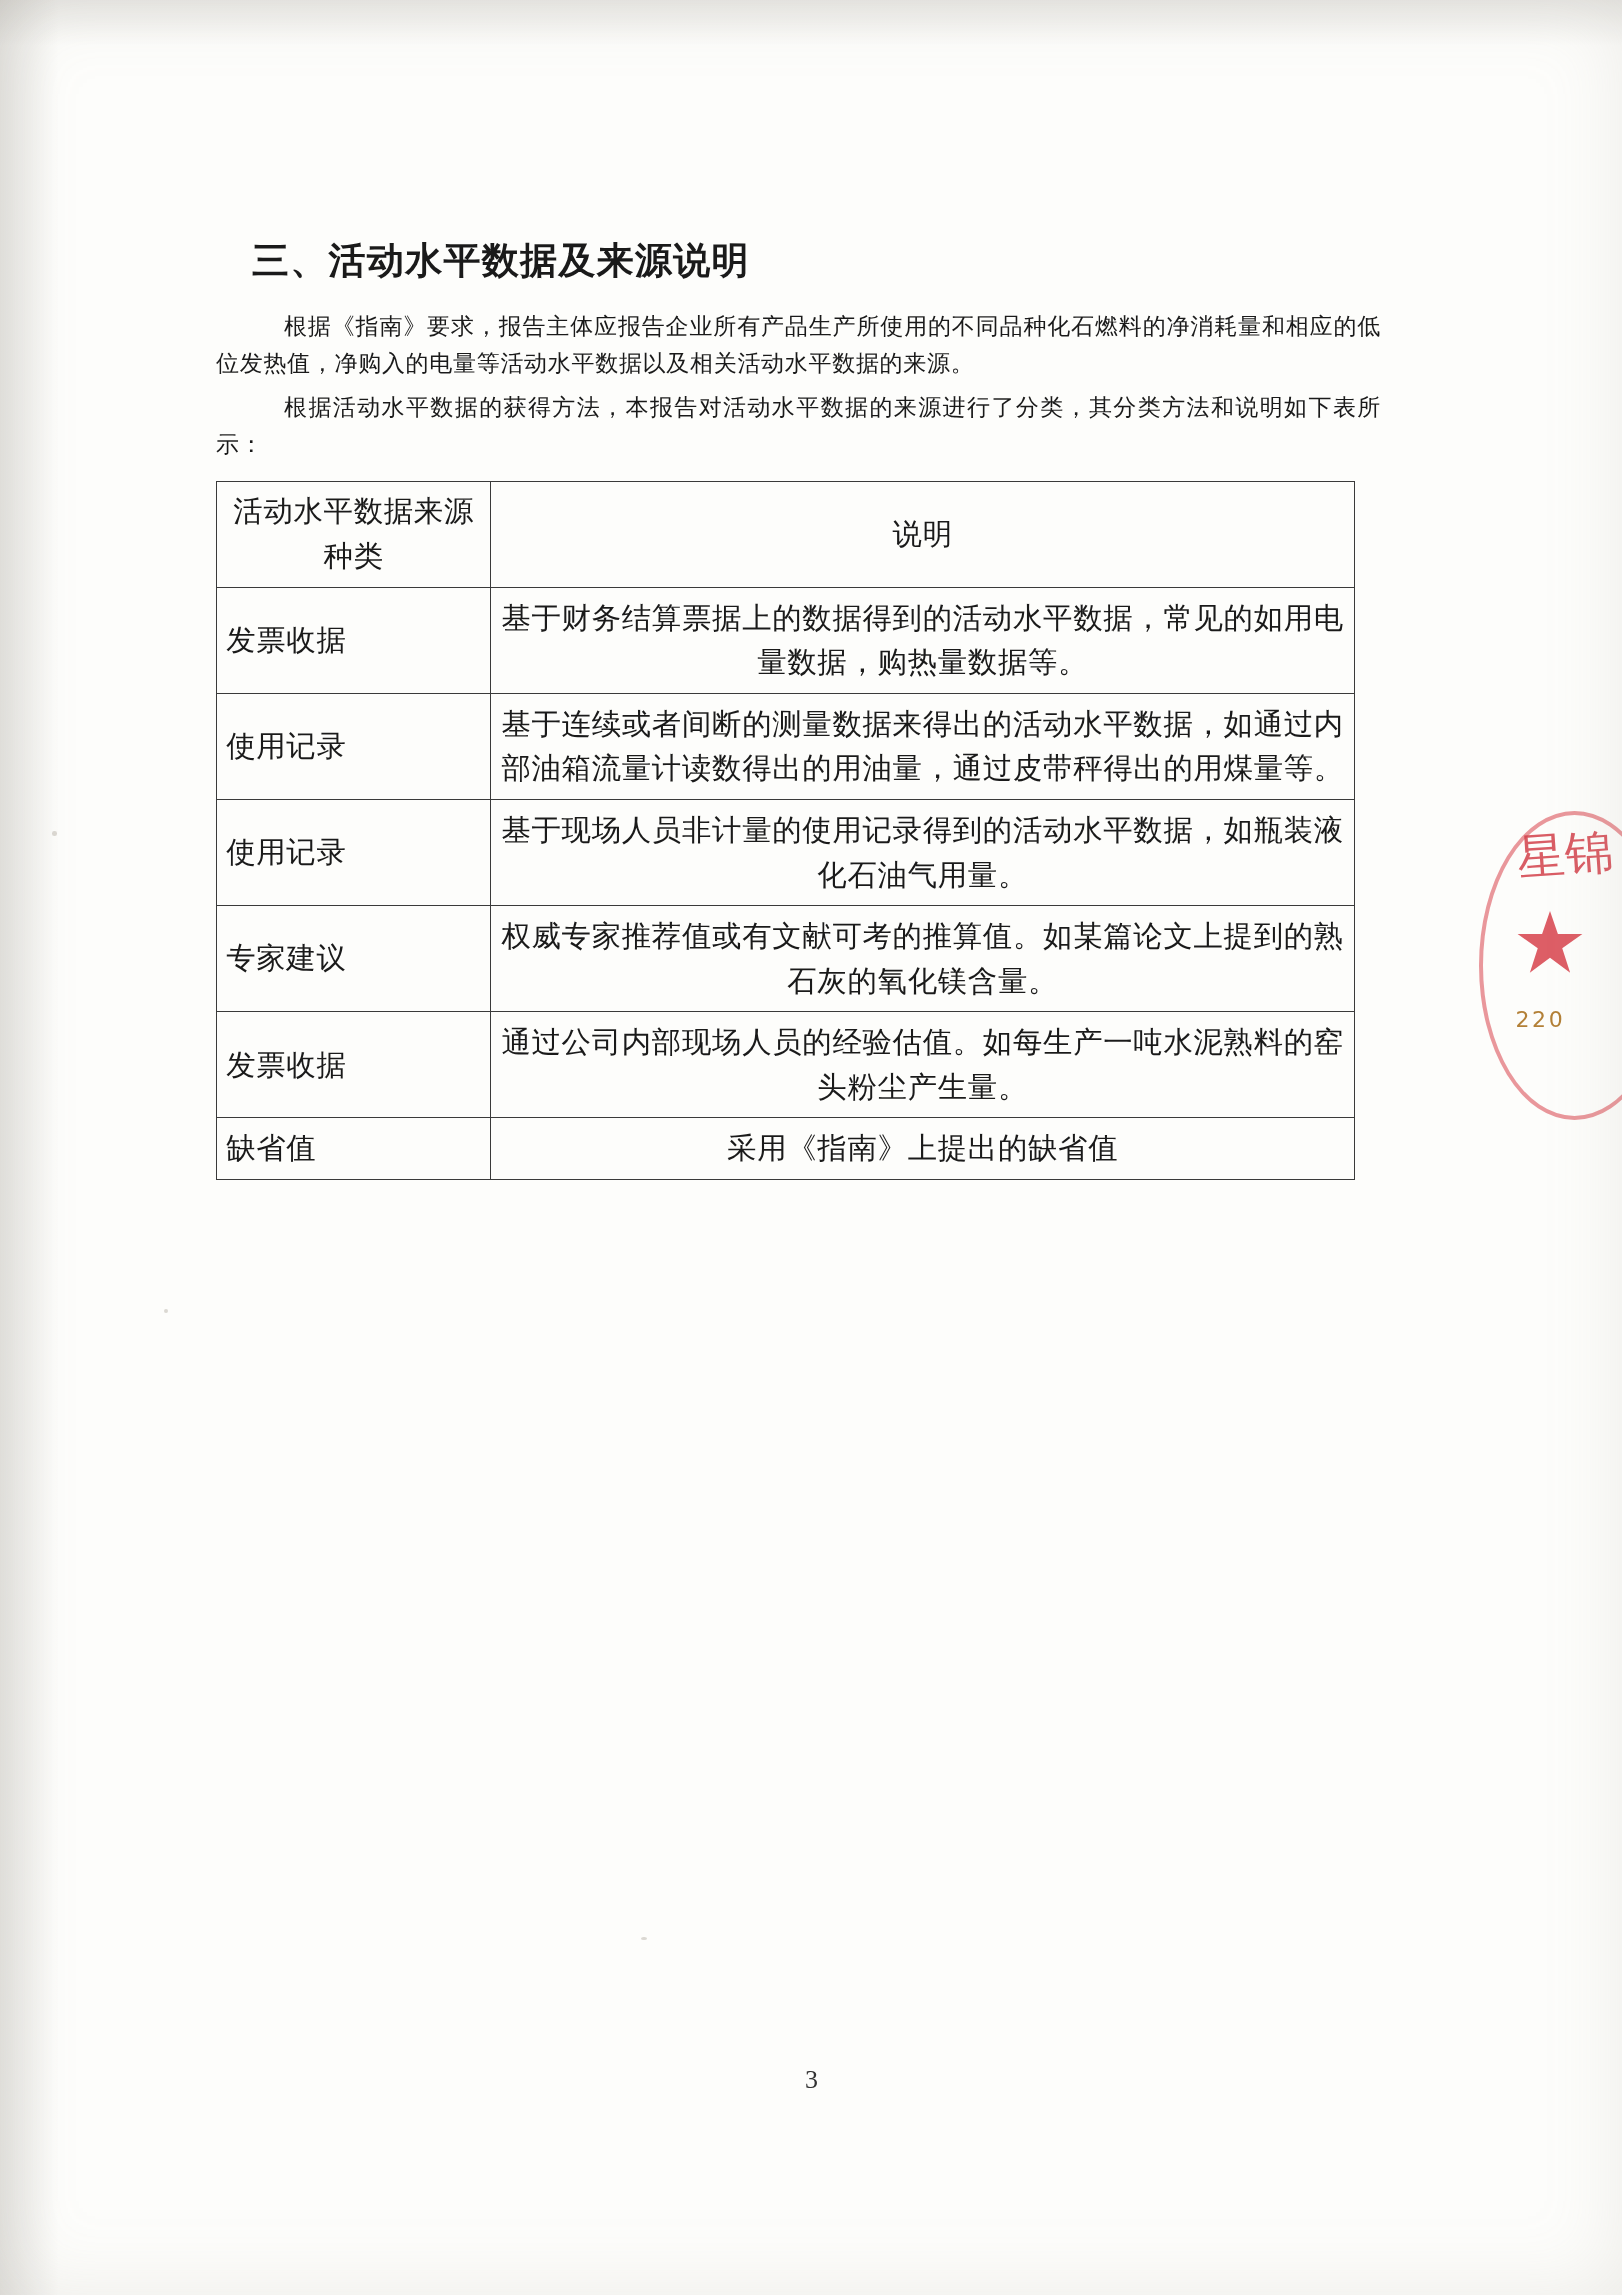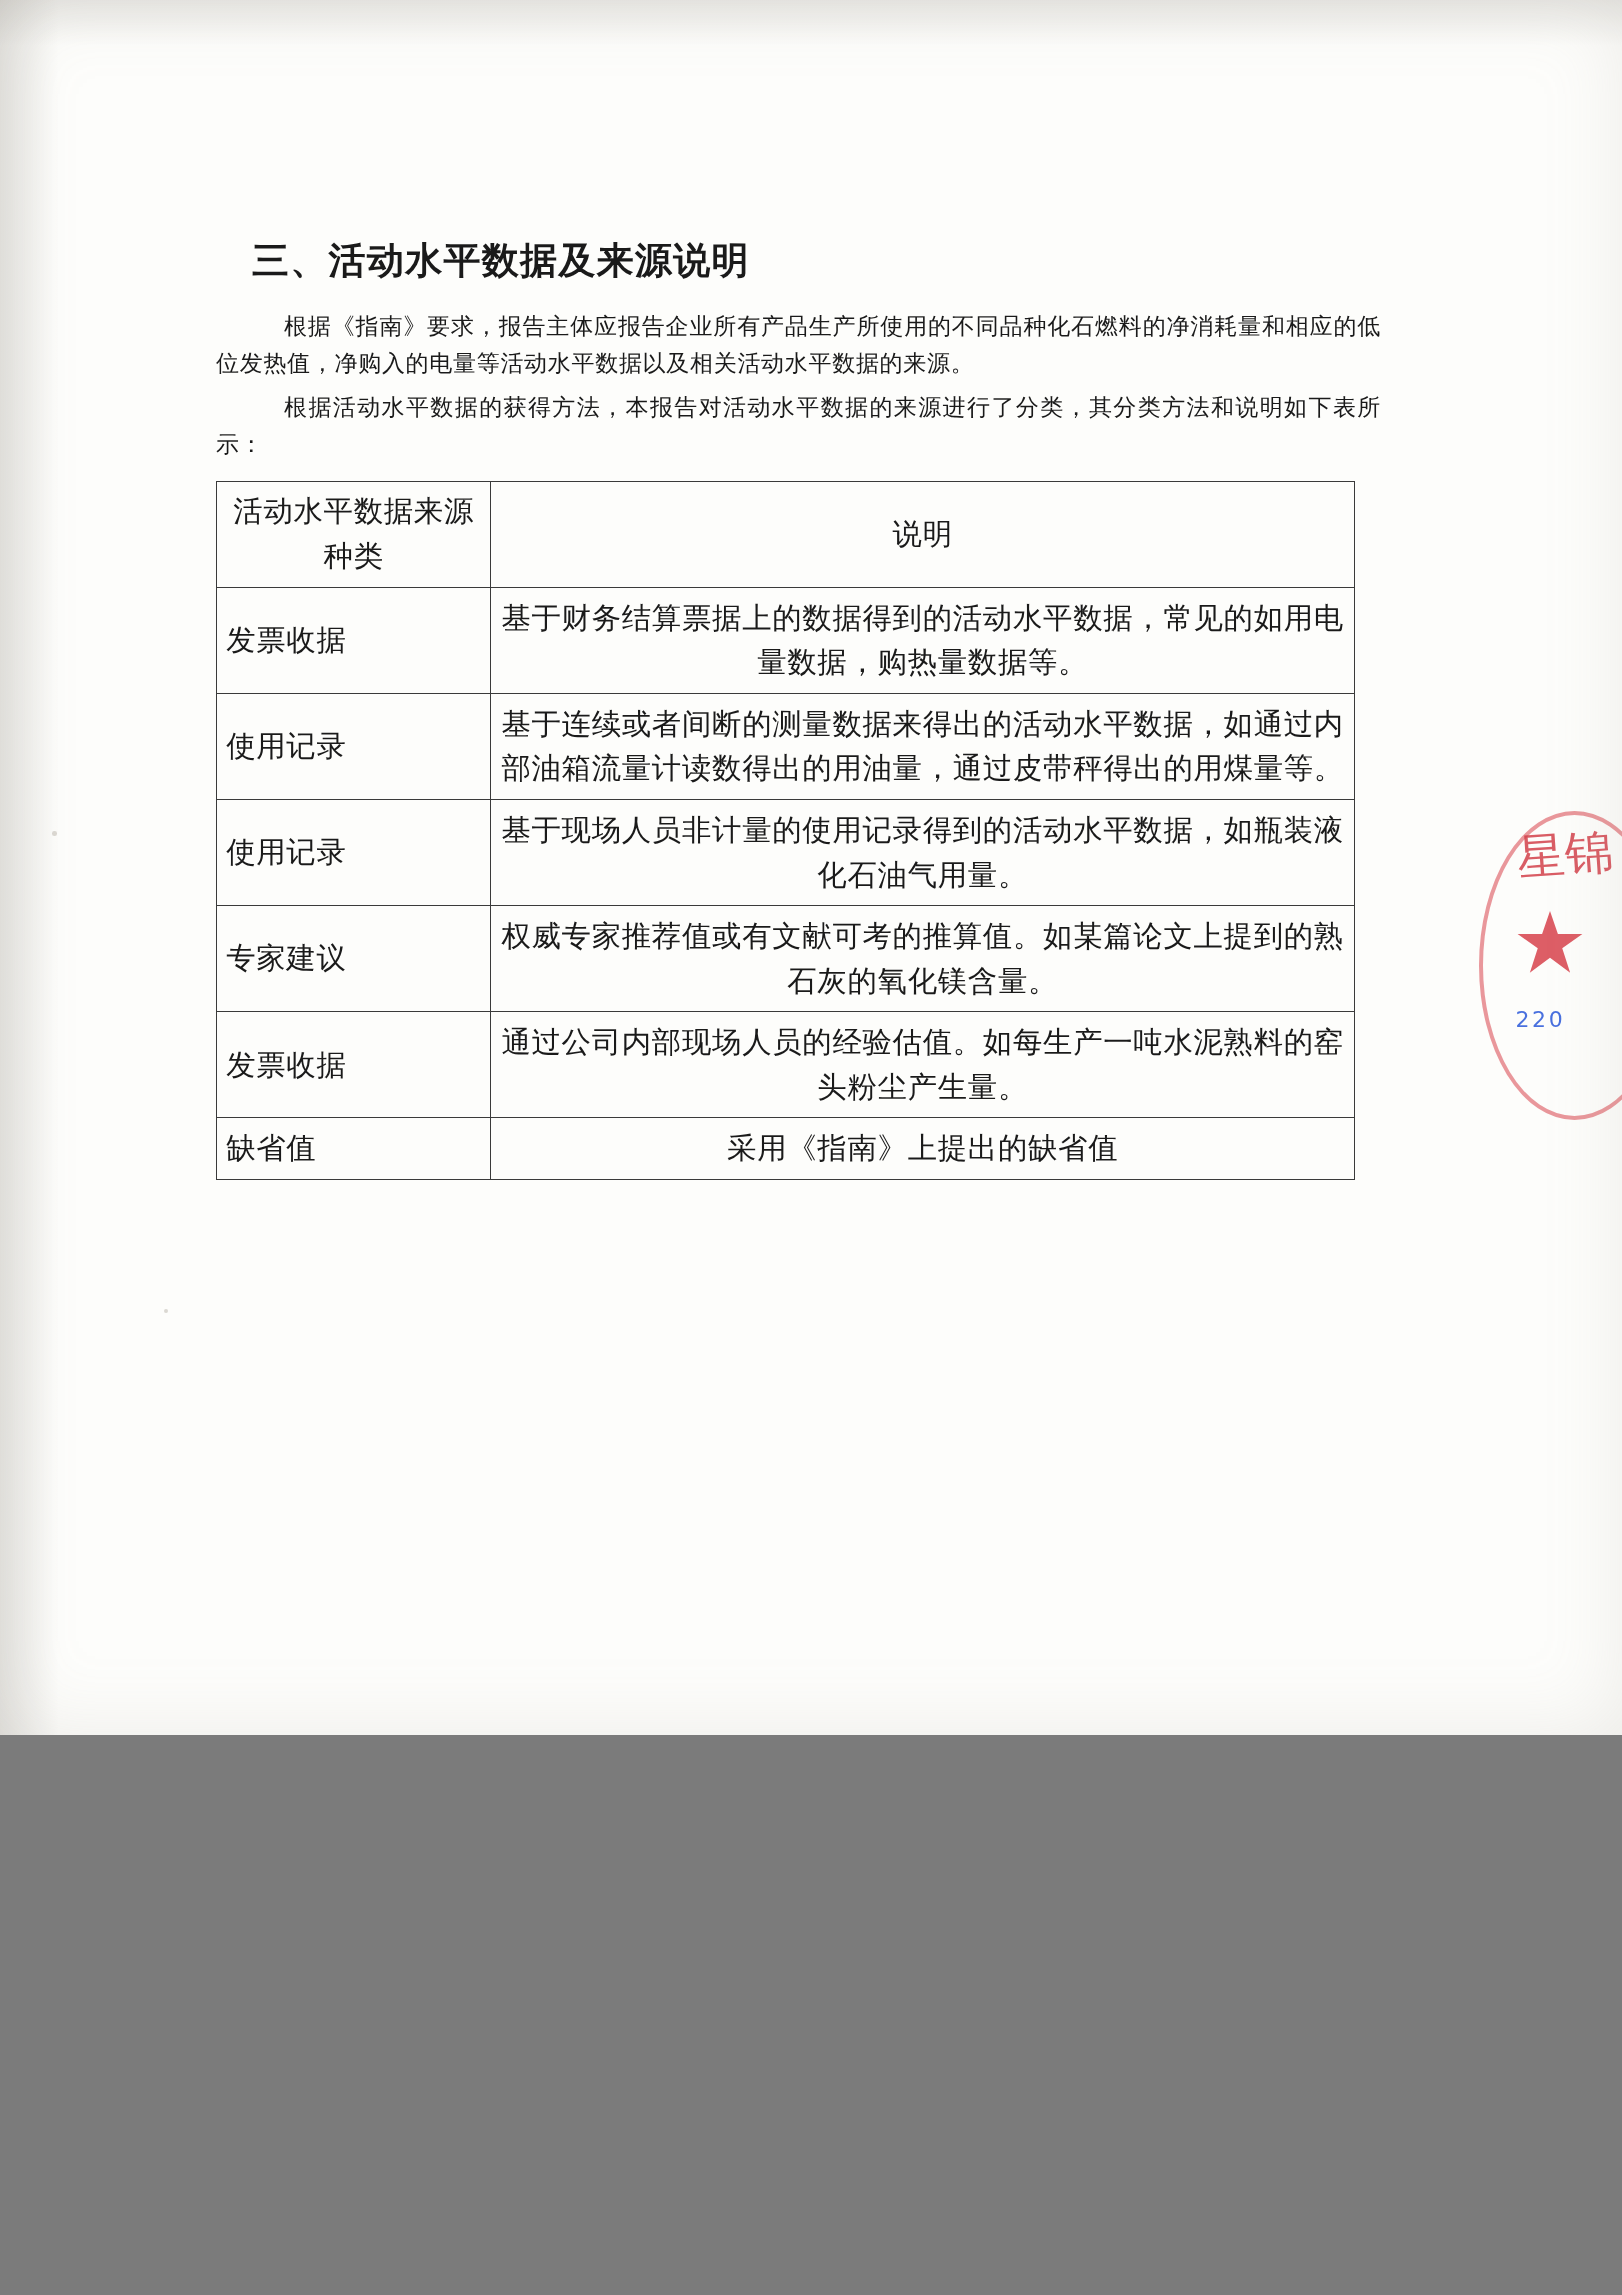--- a/index.html
+++ b/index.html
@@ -3,21 +3,21 @@
 <meta charset="utf-8">
 <style>
   html, body {
     margin: 0;
     padding: 0;
     background: #7b7b7b;
   }
   .page {
     position: relative;
     width: 1623px;
-    height: 1735px;
+    height: 2295px;
     background: #fdfdfb;
     margin: 0 auto;
     overflow: hidden;
     font-family: "Liberation Serif", "DejaVu Serif", serif;
     color: #1a1a1a;
   }
   
   .paper-edge {
     position: absolute;
     inset: 0;
@@ -128,21 +128,21 @@
     width: 72px;
     height: 72px;
     color: #d8434d;
     opacity: 0.85;
   }
   .seal .seal-digits {
     position: absolute;
     top: 196px;
     left: 10.5px;
     font-size: 22px;
-    color: #1d4ed8;
+    color: #a16207;
     opacity: 0.8;
     letter-spacing: 2.6px;
     font-family: "DejaVu Sans", sans-serif;
   }
   .seal .seal-arc {
     position: absolute;
     top: 0;
     left: -26px;
     width: 183px;
     height: 301px;

